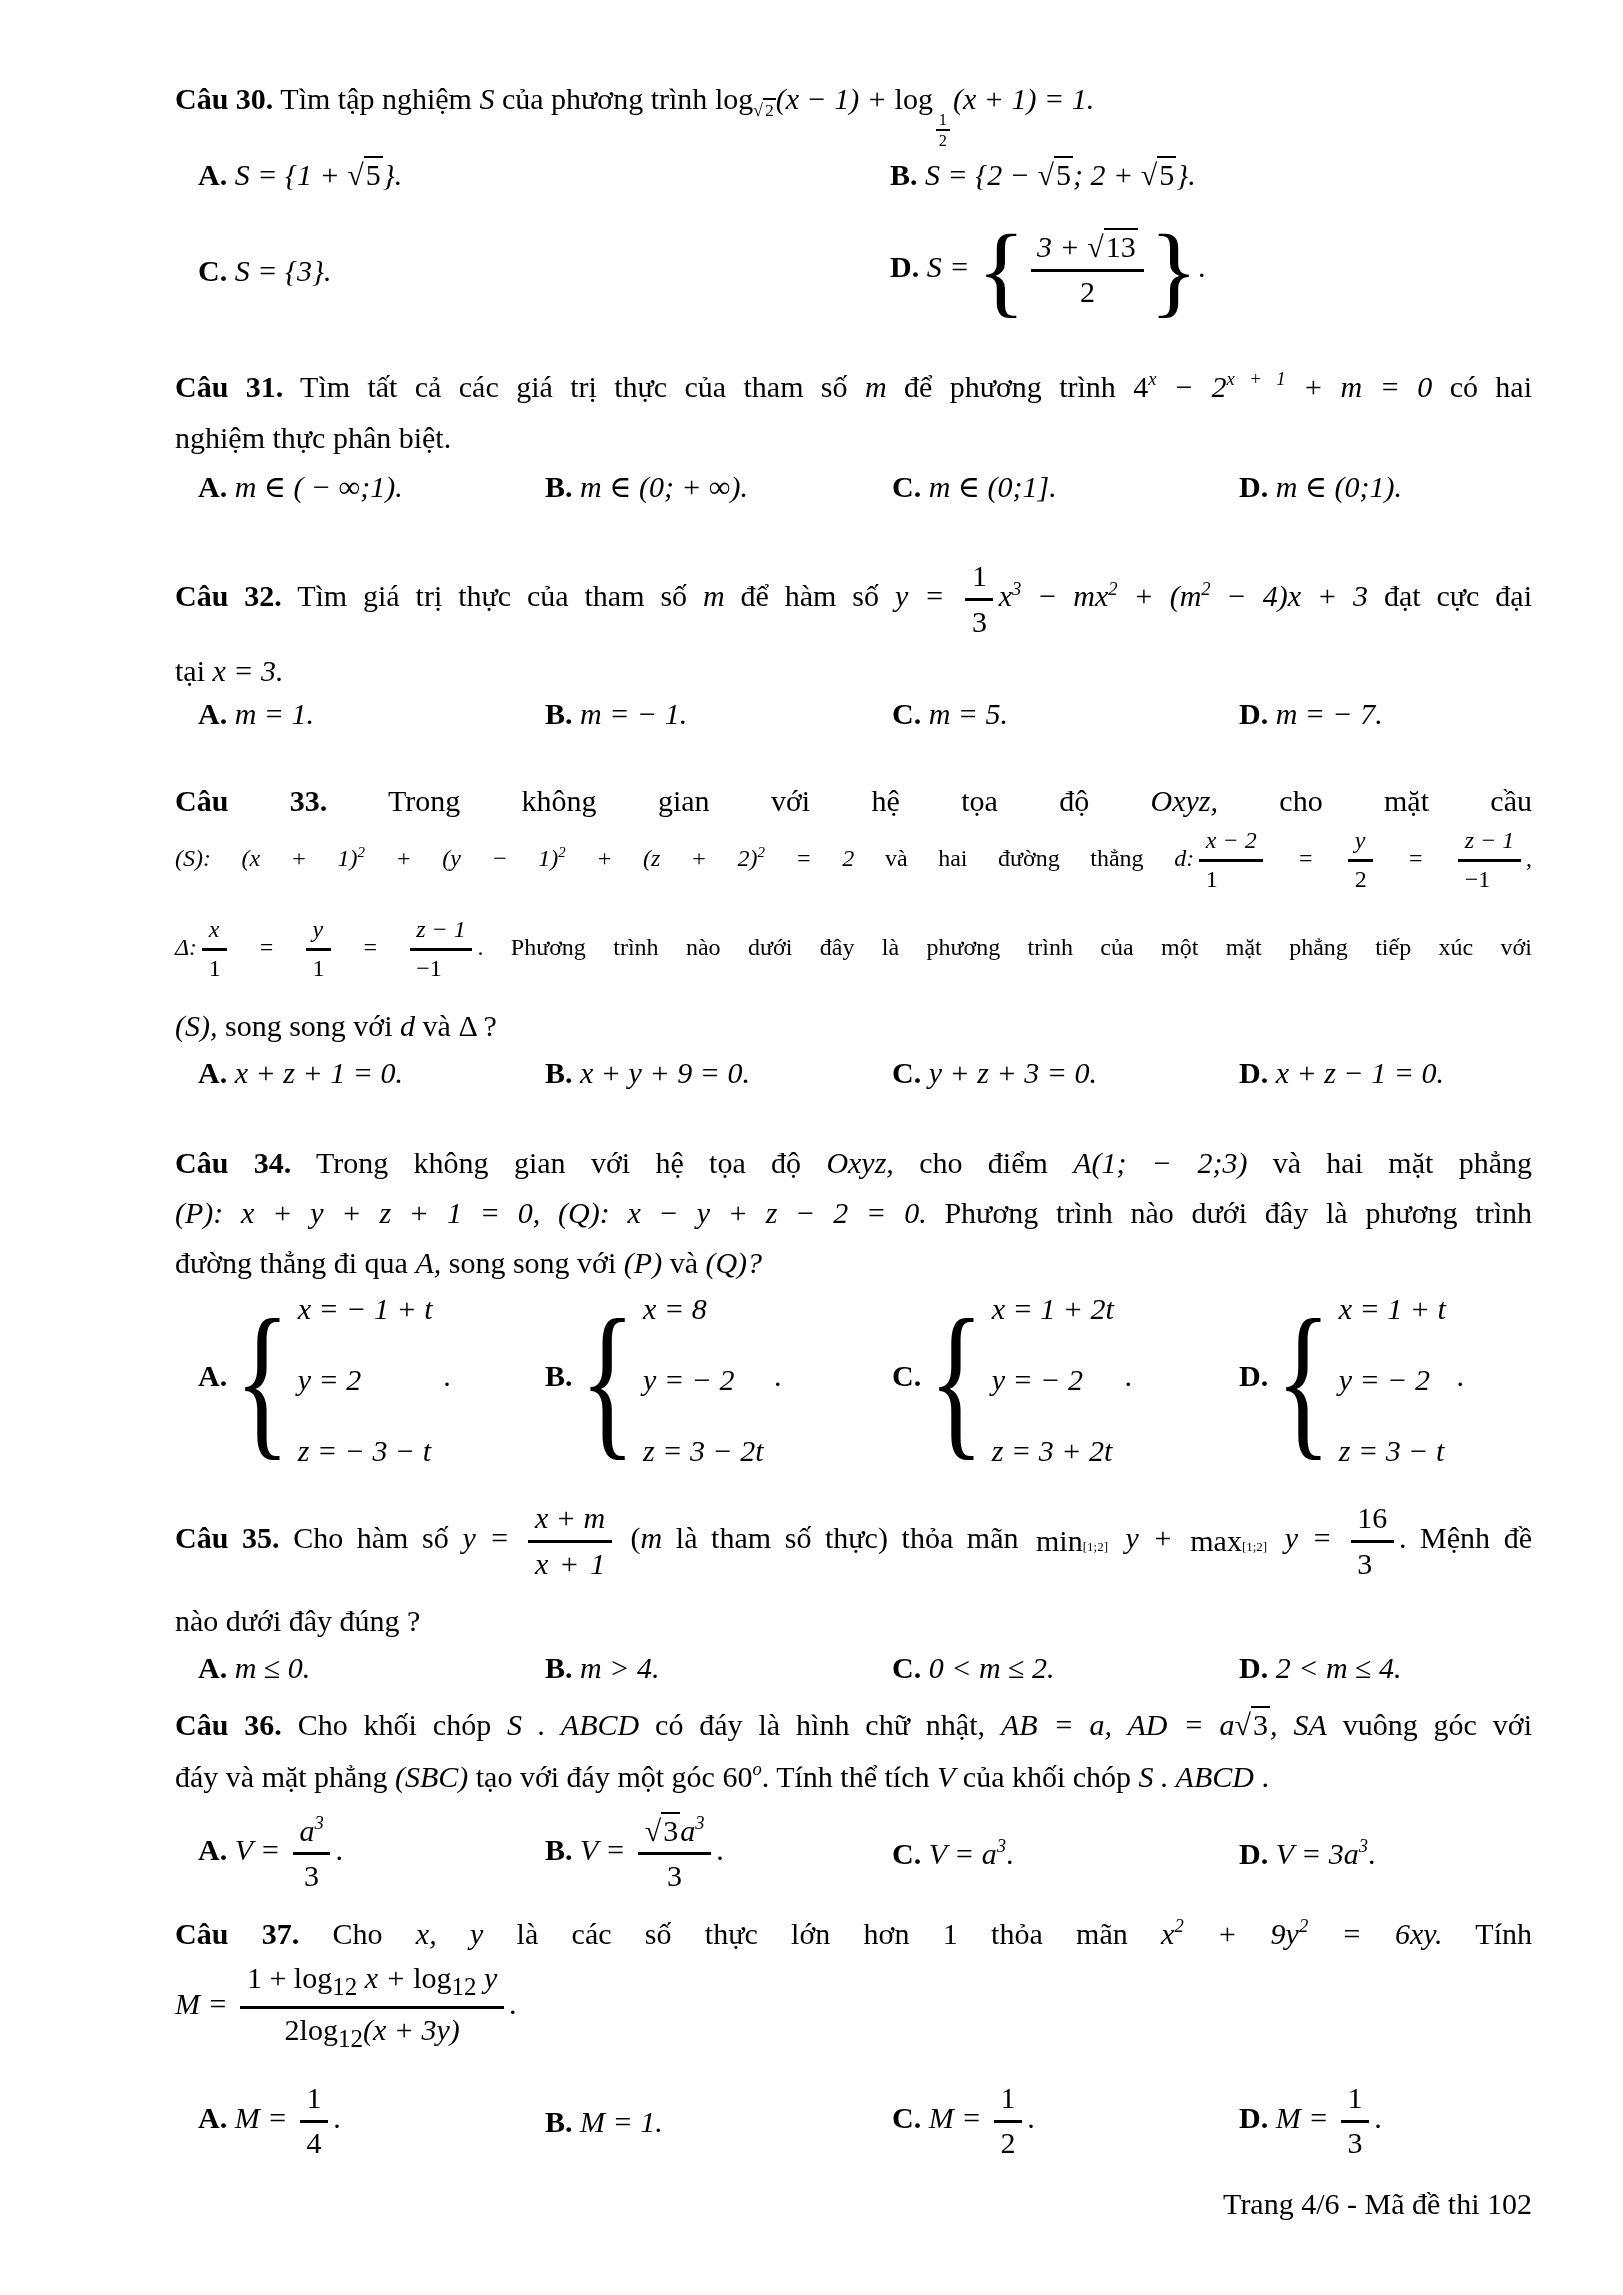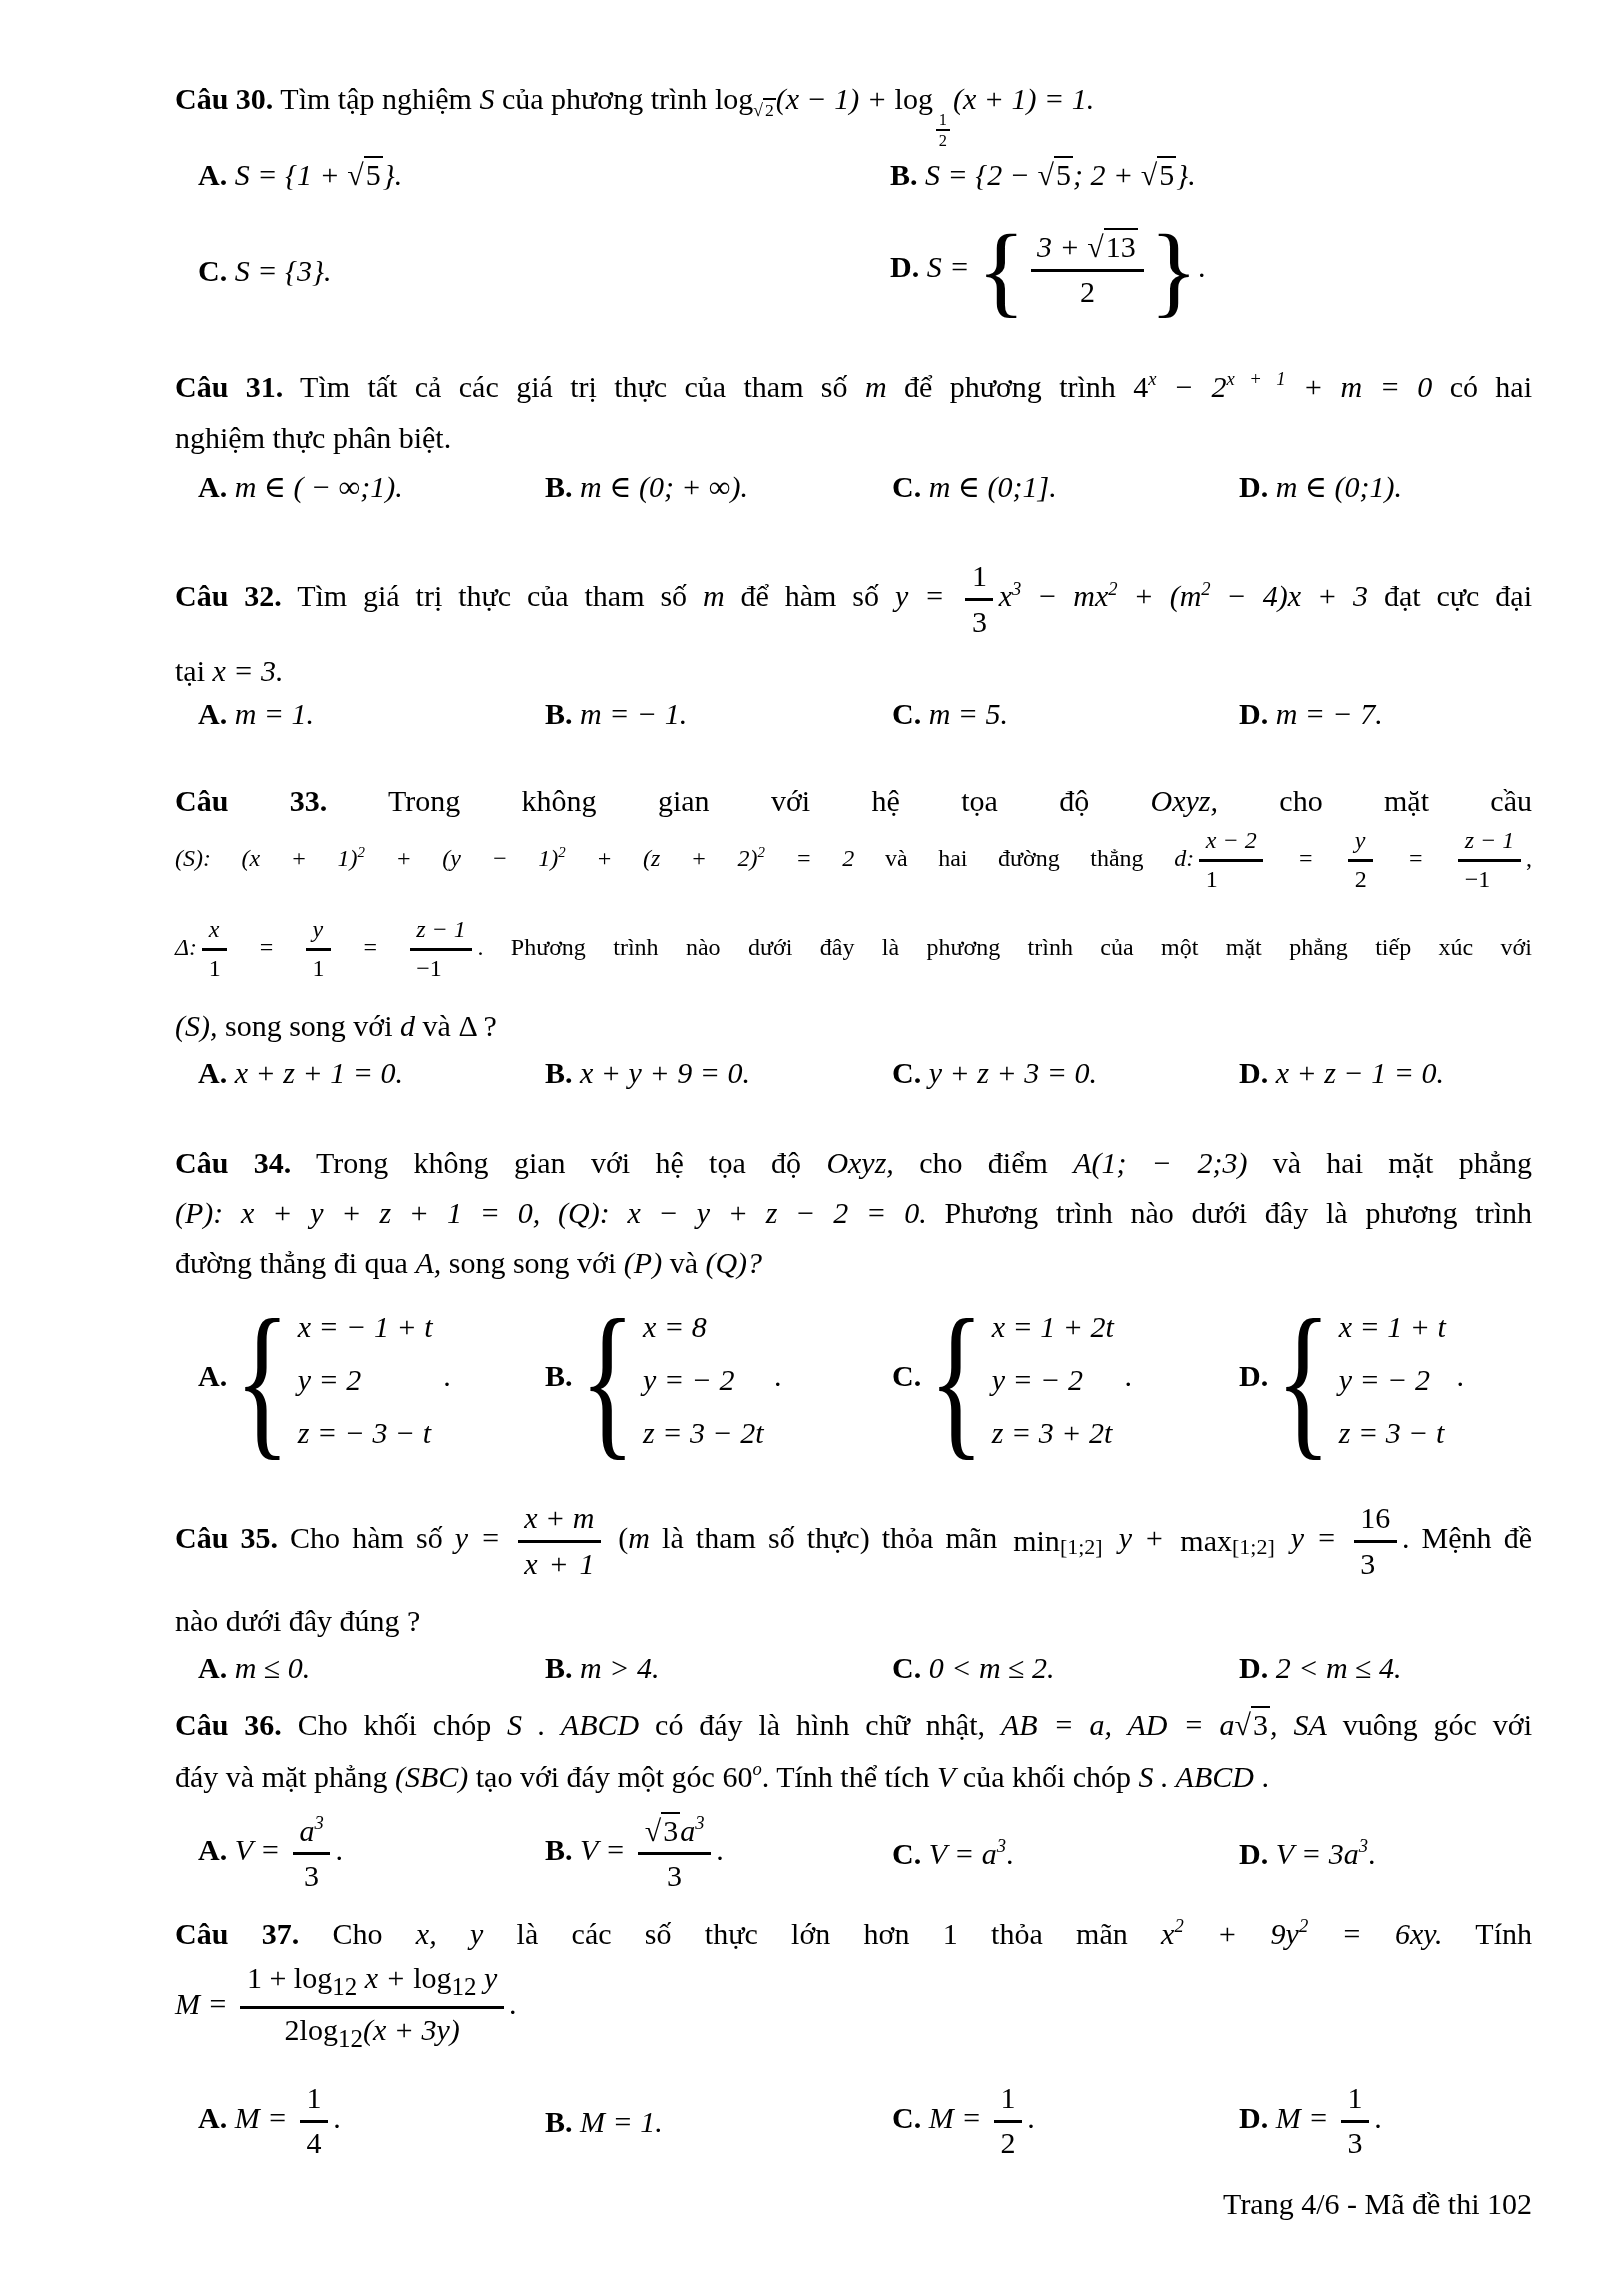--- a/index.html
+++ b/index.html
@@ -20,24 +20,24 @@
   .radsub .ol{border-top:2px solid #000}
   .sqrt{white-space:nowrap}
   .ol{border-top:2.6px solid #000;padding:0 2px}
   .orow{position:absolute;left:198px;width:1335px;display:flex;line-height:51px}
   .oc{flex:0 0 347px}
   .oc2{flex:0 0 692px}
   .vc{align-items:center}
   .bigbr{font-size:101px;line-height:0;vertical-align:middle}
   .cases{display:inline-flex;align-items:center;vertical-align:middle}
   .cases .brace{font-size:115px;line-height:1;transform:scaleY(1.5);transform-origin:center;display:inline-block;margin-right:7.9px}
-  .cases .rows{display:inline-flex;flex-direction:column;row-gap:20px;line-height:1.1;text-align:left}
+  .cases .rows{display:inline-flex;flex-direction:column;row-gap:38px;line-height:1.1;text-align:left}
   .odot{margin-left:10.5px}
   .limfn{display:inline-flex;flex-direction:row;align-items:center;vertical-align:middle;line-height:1;margin:0 3.9px}
-  .limfn .lim{font-size:22px;margin-top:11px}
+  .limfn .lim{font-size:13px;margin-top:11px}
   .fs45{font-size:24px}
   .footer{position:absolute;left:175px;top:2184px;width:1357px;text-align:right;line-height:39px}
 </style>
 </head>
 <body>
 
 <div class="ln" style="top:73px">
   <span class="b">Câu 30.</span><span> Tìm tập nghiệm </span><span class="i">S</span><span> của phương trình </span><span>log</span><span class="radsub"><span>√</span><span class="ol">2</span></span><span class="i">(x − 1) + </span><span>log</span><span class="subfrac"><span class="num">1</span><span class="den">2</span></span><span class="i">(x + 1) = 1.</span>
 </div>
 <div class="orow" style="top:149px">

